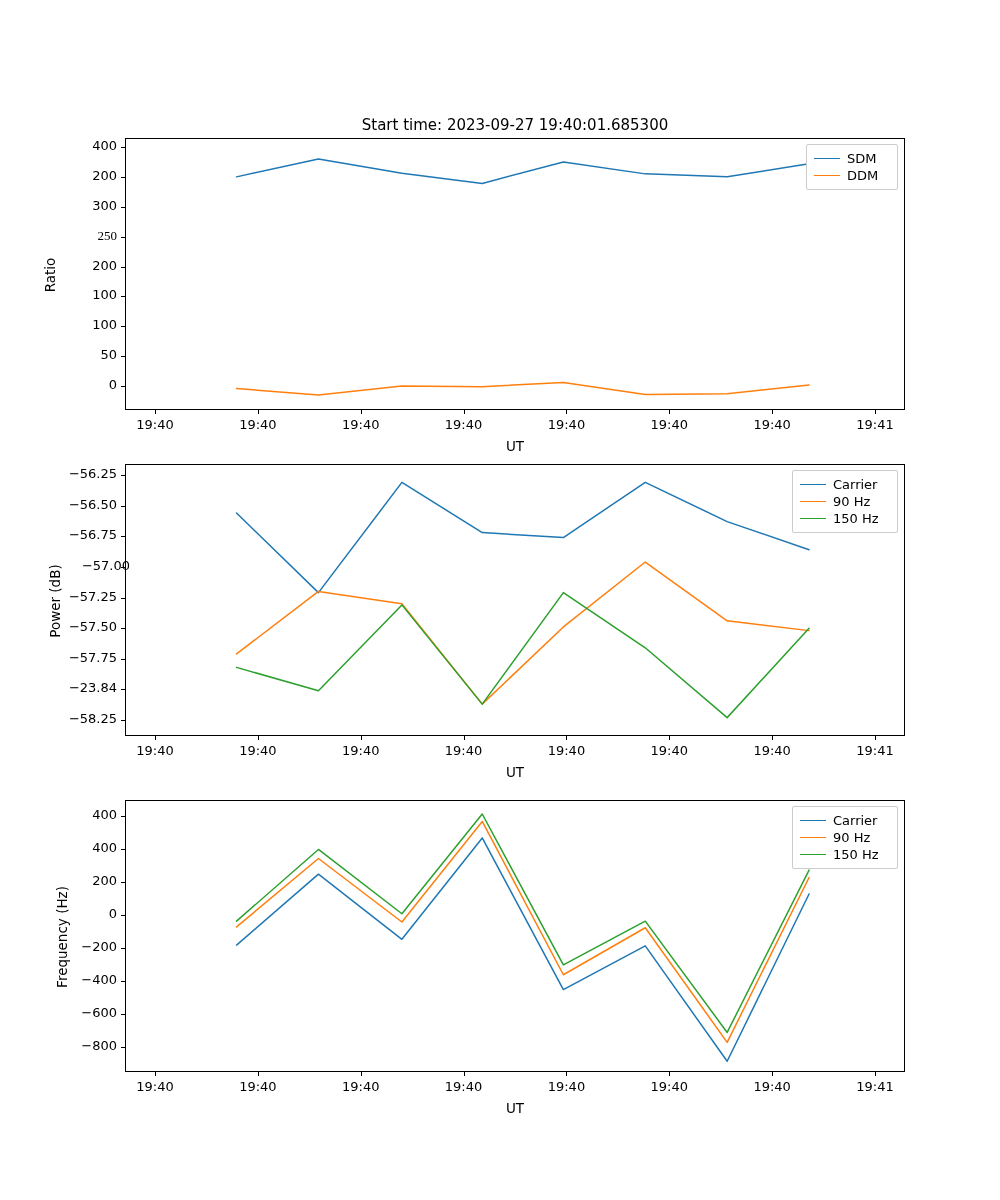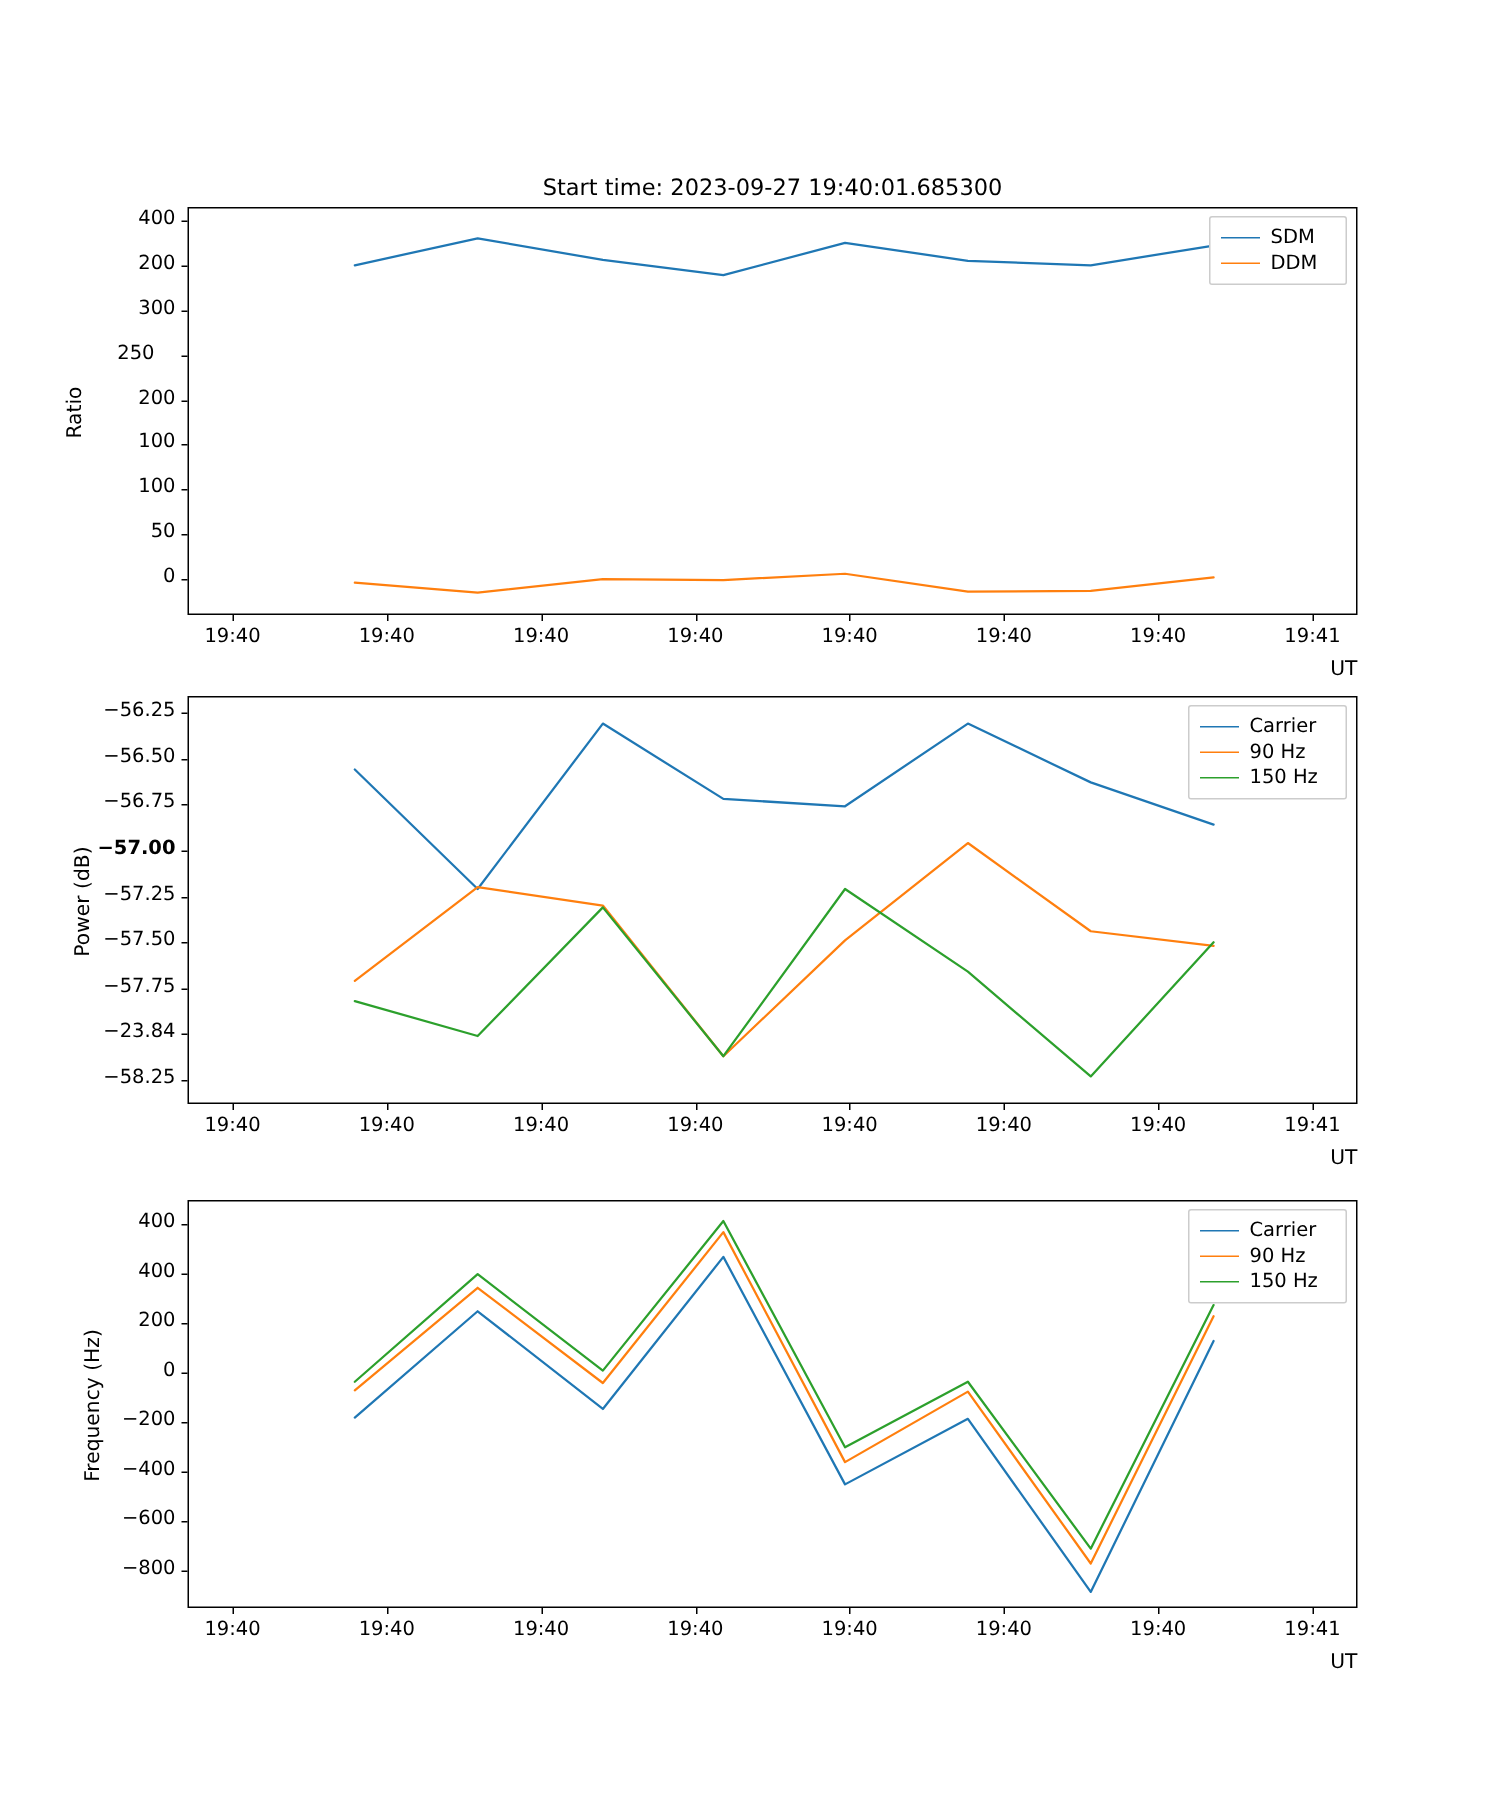--- a/index.html
+++ b/index.html
@@ -36,21 +36,21 @@
     white-space: nowrap;
   }
   .ylabel {
     position: absolute;
     transform-origin: center center;
     font-size: 13.5px;
     white-space: nowrap;
   }
   .xlabel {
     position: absolute;
-    text-align: right;
+    text-align: center;
     font-size: 13.5px;
     white-space: nowrap;
   }
   .ytick {
     position: absolute;
     font-size: 13px;
     text-align: right;
     white-space: nowrap;
   }
   .xtick {
@@ -134,21 +134,21 @@
       <div class="ytick" style="left: 29px; top: 377.088px; width: 88px;">0</div>
       <div class="tickmark-y" style="left: 121px; top: 356px;"></div>
       <div class="ytick" style="left: 29px; top: 347.198px; width: 88px;">50</div>
       <div class="tickmark-y" style="left: 121px; top: 326px;"></div>
       <div class="ytick" style="left: 29px; top: 317.308px; width: 88px;">100</div>
       <div class="tickmark-y" style="left: 121px; top: 296px;"></div>
       <div class="ytick" style="left: 29px; top: 287.418px; width: 88px;">100</div>
       <div class="tickmark-y" style="left: 121px; top: 267px;"></div>
       <div class="ytick" style="left: 29px; top: 257.527px; width: 88px;">200</div>
       <div class="tickmark-y" style="left: 121px; top: 237px;"></div>
-      <div class="ytick" style="left: 15px; top: 227.637px; width: 88px;">250</div>
+      <div class="ytick" style="left: 29px; top: 227.637px; width: 88px; font-family: Liberation Serif, serif;">250</div>
       <div class="tickmark-y" style="left: 121px; top: 207px;"></div>
       <div class="ytick" style="left: 29px; top: 197.747px; width: 88px;">300</div>
       <div class="tickmark-y" style="left: 121px; top: 177px;"></div>
       <div class="ytick" style="left: 29px; top: 167.857px; width: 88px;">200</div>
       <div class="tickmark-y" style="left: 121px; top: 147px;"></div>
       <div class="ytick" style="left: 29px; top: 137.967px; width: 88px;">400</div>
       <div class="tickmark-x" style="left: 155px; top: 410px;"></div>
       <div class="xtick" style="left: 115.03px; top: 417px; width: 80px;">19:40</div>
       <div class="tickmark-x" style="left: 258px; top: 410px;"></div>
       <div class="xtick" style="left: 217.879px; top: 417px; width: 80px;">19:40</div>
@@ -197,21 +197,21 @@
       <div class="ytick" style="left: 29px; top: 271.072px; width: 88px;">−58.25</div>
       <div class="tickmark-y" style="left: 121px; top: 249px;"></div>
       <div class="ytick" style="left: 29px; top: 240.441px; width: 88px;">−23.84</div>
       <div class="tickmark-y" style="left: 121px; top: 219px;"></div>
       <div class="ytick" style="left: 29px; top: 209.811px; width: 88px;">−57.75</div>
       <div class="tickmark-y" style="left: 121px; top: 188px;"></div>
       <div class="ytick" style="left: 29px; top: 179.18px; width: 88px;">−57.50</div>
       <div class="tickmark-y" style="left: 121px; top: 158px;"></div>
       <div class="ytick" style="left: 29px; top: 148.55px; width: 88px;">−57.25</div>
       <div class="tickmark-y" style="left: 121px; top: 127px;"></div>
-      <div class="ytick" style="left: 29px; top: 117.919px; width: 88px; font-weight: bold;">−57.00</div>
+      <div class="ytick" style="left: 42px; top: 117.919px; width: 88px;">−57.00</div>
       <div class="tickmark-y" style="left: 121px; top: 96px;"></div>
       <div class="ytick" style="left: 29px; top: 87.2883px; width: 88px;">−56.75</div>
       <div class="tickmark-y" style="left: 121px; top: 66px;"></div>
       <div class="ytick" style="left: 29px; top: 56.6577px; width: 88px;">−56.50</div>
       <div class="tickmark-y" style="left: 121px; top: 35px;"></div>
       <div class="ytick" style="left: 29px; top: 26.027px; width: 88px;">−56.25</div>
       <div class="tickmark-x" style="left: 155px; top: 296px;"></div>
       <div class="xtick" style="left: 115.03px; top: 303px; width: 80px;">19:40</div>
       <div class="tickmark-x" style="left: 258px; top: 296px;"></div>
       <div class="xtick" style="left: 217.879px; top: 303px; width: 80px;">19:40</div>

